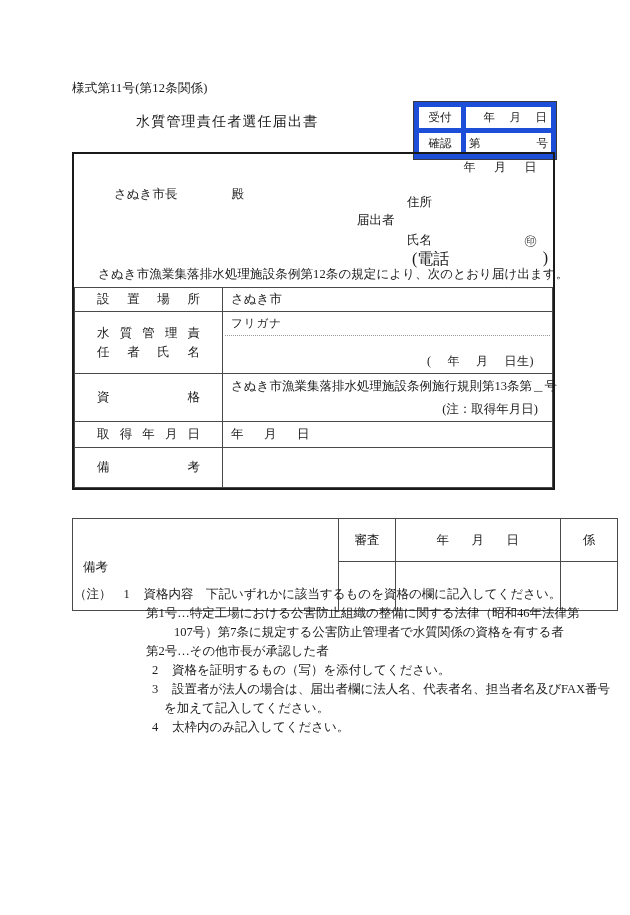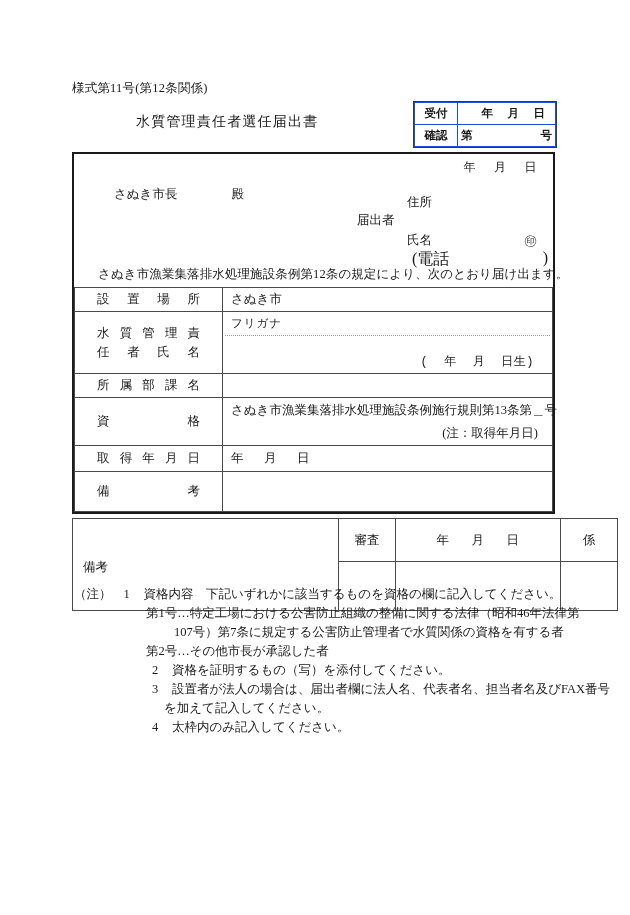--- a/index.html
+++ b/index.html
@@ -55,25 +55,24 @@
     border: 1px solid #3a3a3a;
     border-collapse: collapse;
     font-size: 11.5px;
   }
   .receipt-box table {
     border-collapse: collapse;
     width: 100%;
     table-layout: fixed;
   }
   .receipt-box td {
-    border: 1px solid #1d4ed8;
+    border: 5px solid #1d4ed8;
     height: 21px;
     padding: 0 3px;
     vertical-align: middle;
-    font-weight: bold;
   }
   .receipt-label {
     width: 36px;
     text-align: center;
     white-space: nowrap;
   }
   .ymd-inline {
     text-align: center;
     letter-spacing: 0.5px;
     white-space: nowrap;
@@ -190,21 +189,21 @@
   }
 
   .r-place   { height: 24px; }
   .r-name    { height: 62px; }
   .r-dept    { height: 24px; }
   .r-qual    { height: 48px; }
   .r-acq     { height: 26px; }
   .r-emerg   { height: 26px; }
   .r-remark  { height: 40px; }
 
-  .name-cell { position: relative; height: 100%; padding: 0 !important; font-family: Liberation Mono, monospace; }
+  .name-cell { position: relative; height: 100%; padding: 0 !important; }
   .furigana {
     position: absolute;
     left: 8px;
     top: 4px;
     font-size: 11.5px;
     letter-spacing: 1px;
   }
   .furigana-line {
     position: absolute;
     left: 2px;
@@ -377,26 +376,20 @@
         </td>
         <td class="name-cell">
           <div class="furigana">フリガナ</div>
           <div class="furigana-line"></div>
           <div class="birth">
             <span>(</span><span class="sp"></span><span>年</span><span class="sp"></span><span>月</span><span class="sp"></span><span>日生)</span>
           </div>
         </td>
       </tr>
 
-      <tr class="r-dept">
-        <td class="lbl">
-          <span class="lbl-text">所属部課名</span>
-        </td>
-        <td class="val"></td>
-      </tr>
 
       <tr class="r-qual">
         <td class="lbl">
           <span class="lbl-text">資格</span>
         </td>
         <td class="qual-cell">
           <div class="qual-main">さぬき市漁業集落排水処理施設条例施行規則第13条第＿号</div>
           <div class="qual-note">(注：取得年月日)</div>
         </td>
       </tr>

